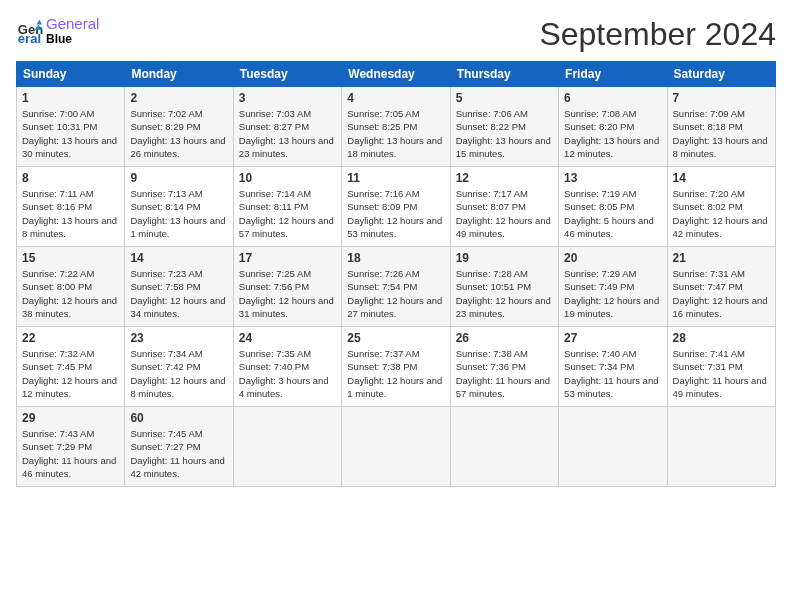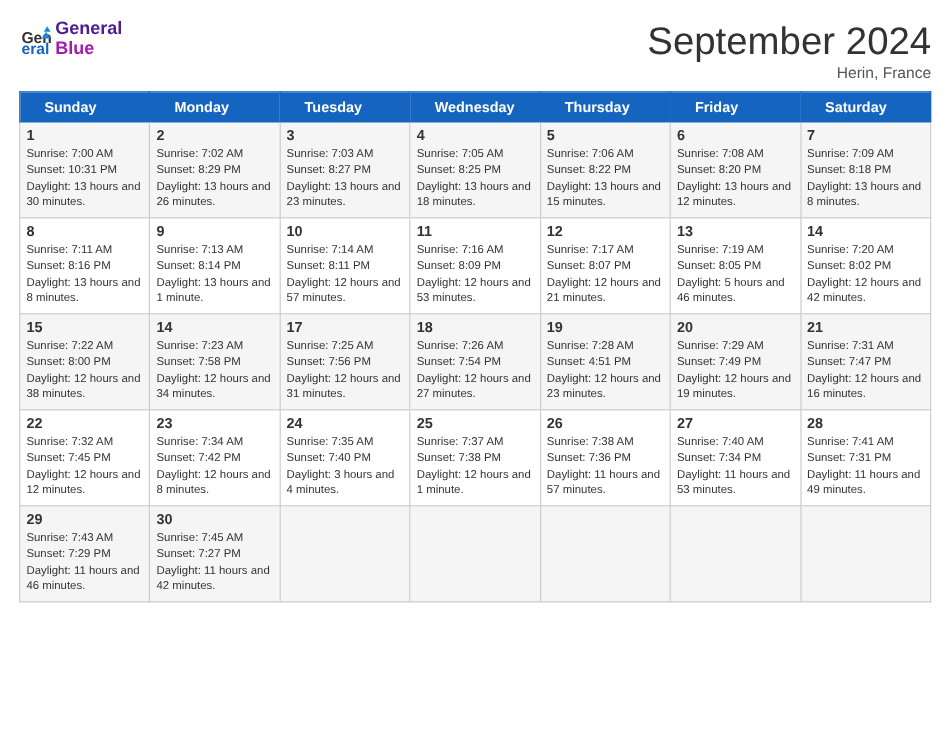--- a/index.html
+++ b/index.html
@@ -45,21 +45,21 @@
     }
     table {
       width: 100%;
       border-collapse: collapse;
       table-layout: fixed;
     }
     thead th {
       background: #1565c0;
       color: #fff;
       text-align: left;
-      padding: 5px 20px;
+      padding: 5px 6px;
       font-size: 12px;
       font-weight: bold;
       border: 1px solid #1565c0;
       margin-top: 43px;
     }
     tbody td {
       vertical-align: top;
       padding: 4px 5px;
       font-size: 9.5px;
       color: #333;
@@ -94,27 +94,26 @@
 <div class="page">
   <div class="header">
     <div class="logo">
       <svg class="logo-icon" viewBox="0 0 30 30">
         <text x="2" y="18" font-size="14" font-weight="bold" fill="#333" font-family="Arial">Gen</text>
         <text x="2" y="28" font-size="14" font-weight="bold" fill="#1565c0" font-family="Arial">eral</text>
         <polygon points="22,8 28,8 25,3" fill="#1a88d0"></polygon>
         <polygon points="20,14 28,14 24,8" fill="#1a88d0"></polygon>
       </svg>
       <div>
-        <div style="font-size:15px;font-weight:bold;color:#4c1d95;line-height:1.1">General</div>
-        <div style="font-size:15px;font-weight:bold;color:#a21caf;line-height:1.1">Blue</div>
+        <div style="font-size:15px;font-weight:normal;color:#8b5cf6;line-height:1.1">General</div>
+        <div style="font-size:12px;font-weight:bold;color:#000000;line-height:1.1">Blue</div>
       </div>
     </div>
     <div class="title-area">
       <div class="month-title">September 2024</div>
-      <div class="location">Herin, France</div>
     </div>
   </div>
 
   <table>
     <thead>
       <tr>
         <th>Sunday</th>
         <th>Monday</th>
         <th>Tuesday</th>
         <th>Wednesday</th>
@@ -215,21 +214,21 @@
             <span>Sunrise: 7:16 AM</span><br>
             <span>Sunset: 8:09 PM</span><br>
             <span>Daylight: 12 hours and 53 minutes.</span>
           </div>
         </td>
         <td>
           <span class="day-num">12</span>
           <div class="cell-text">
             <span>Sunrise: 7:17 AM</span><br>
             <span>Sunset: 8:07 PM</span><br>
-            <span>Daylight: 12 hours and 21 minutes.</span>
+            <span>Daylight: 12 hours and 49 minutes.</span>
           </div>
         </td>
         <td>
           <span class="day-num">13</span>
           <div class="cell-text">
             <span>Sunrise: 7:19 AM</span><br>
             <span>Sunset: 8:05 PM</span><br>
             <span>Daylight: 5 hours and 46 minutes.</span>
           </div>
         </td>
@@ -273,21 +272,21 @@
           <div class="cell-text">
             <span>Sunrise: 7:26 AM</span><br>
             <span>Sunset: 7:54 PM</span><br>
             <span>Daylight: 12 hours and 27 minutes.</span>
           </div>
         </td>
         <td>
           <span class="day-num">19</span>
           <div class="cell-text">
             <span>Sunrise: 7:28 AM</span><br>
-            <span>Sunset: 4:51 PM</span><br>
+            <span>Sunset: 10:51 PM</span><br>
             <span>Daylight: 12 hours and 23 minutes.</span>
           </div>
         </td>
         <td>
           <span class="day-num">20</span>
           <div class="cell-text">
             <span>Sunrise: 7:29 AM</span><br>
             <span>Sunset: 7:49 PM</span><br>
             <span>Daylight: 12 hours and 19 minutes.</span>
           </div>
@@ -364,21 +363,21 @@
       <tr>
         <td>
           <span class="day-num">29</span>
           <div class="cell-text">
             <span>Sunrise: 7:43 AM</span><br>
             <span>Sunset: 7:29 PM</span><br>
             <span>Daylight: 11 hours and 46 minutes.</span>
           </div>
         </td>
         <td>
-          <span class="day-num">30</span>
+          <span class="day-num">60</span>
           <div class="cell-text">
             <span>Sunrise: 7:45 AM</span><br>
             <span>Sunset: 7:27 PM</span><br>
             <span>Daylight: 11 hours and 42 minutes.</span>
           </div>
         </td>
         <td class="empty-cell"></td>
         <td class="empty-cell"></td>
         <td class="empty-cell"></td>
         <td class="empty-cell"></td>

